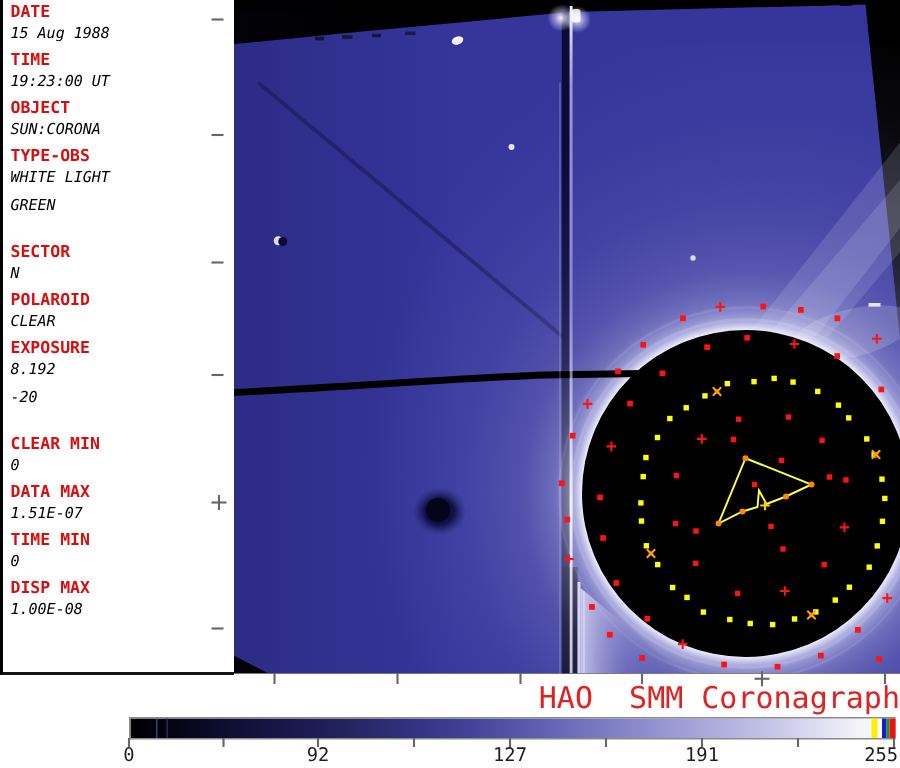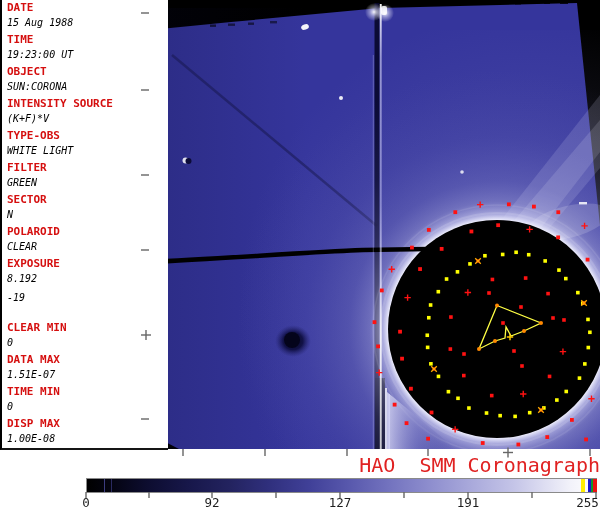--- a/index.html
+++ b/index.html
@@ -1,20 +1,20 @@
 <!DOCTYPE html>
 <html><head>
 <meta charset="utf-8">
 <style>
   html,body{margin:0;padding:0;background:#fff;width:600px;height:512px;overflow:hidden;}
   body{position:relative;font-family:"DejaVu Sans Mono","Liberation Mono",monospace;}
 
   
   .sidebar{
-    position:absolute;left:0;top:0;width:168px;height:450px;
+    position:absolute;left:0;top:0;width:156px;height:450px;
     background:#fff;box-sizing:border-box;
     border-left:2px solid #000;border-bottom:2px solid #151515;
     padding:1px 0 0 5px;z-index:2;
   }
   .field{height:32px;overflow:visible;}
   .flabel{font-size:11px;font-weight:bold;color:#d50f0f;line-height:13px;letter-spacing:0px;white-space:pre;}
   .fvalue{font-size:10px;color:#000;line-height:17px;white-space:pre;font-style:italic;}
 
   
   .canvas{
@@ -59,45 +59,40 @@
     </div>
     <div class="field">
       <div class="flabel">TIME</div>
       <div class="fvalue">19:23:00 UT</div>
     </div>
     <div class="field">
       <div class="flabel">OBJECT</div>
       <div class="fvalue">SUN:CORONA</div>
     </div>
     <div class="field">
-      <div class="flabel">INTENSITY SOURCE</div>
-      <div class="fvalue">(K+F)*V</div>
-    </div>
-    <div class="field">
       <div class="flabel">TYPE-OBS</div>
       <div class="fvalue">WHITE LIGHT</div>
     </div>
     <div class="field">
-      <div class="flabel">FILTER</div>
       <div class="fvalue">GREEN</div>
     </div>
     <div class="field">
       <div class="flabel">SECTOR</div>
       <div class="fvalue">N</div>
     </div>
     <div class="field">
       <div class="flabel">POLAROID</div>
       <div class="fvalue">CLEAR</div>
     </div>
     <div class="field">
       <div class="flabel">EXPOSURE</div>
       <div class="fvalue">8.192</div>
     </div>
     <div class="field">
-      <div class="fvalue">-19</div>
+      <div class="fvalue">-20</div>
     </div>
     <div class="field">
       <div class="flabel">CLEAR MIN</div>
       <div class="fvalue">0</div>
     </div>
     <div class="field">
       <div class="flabel">DATA MAX</div>
       <div class="fvalue">1.51E-07</div>
     </div>
     <div class="field">

